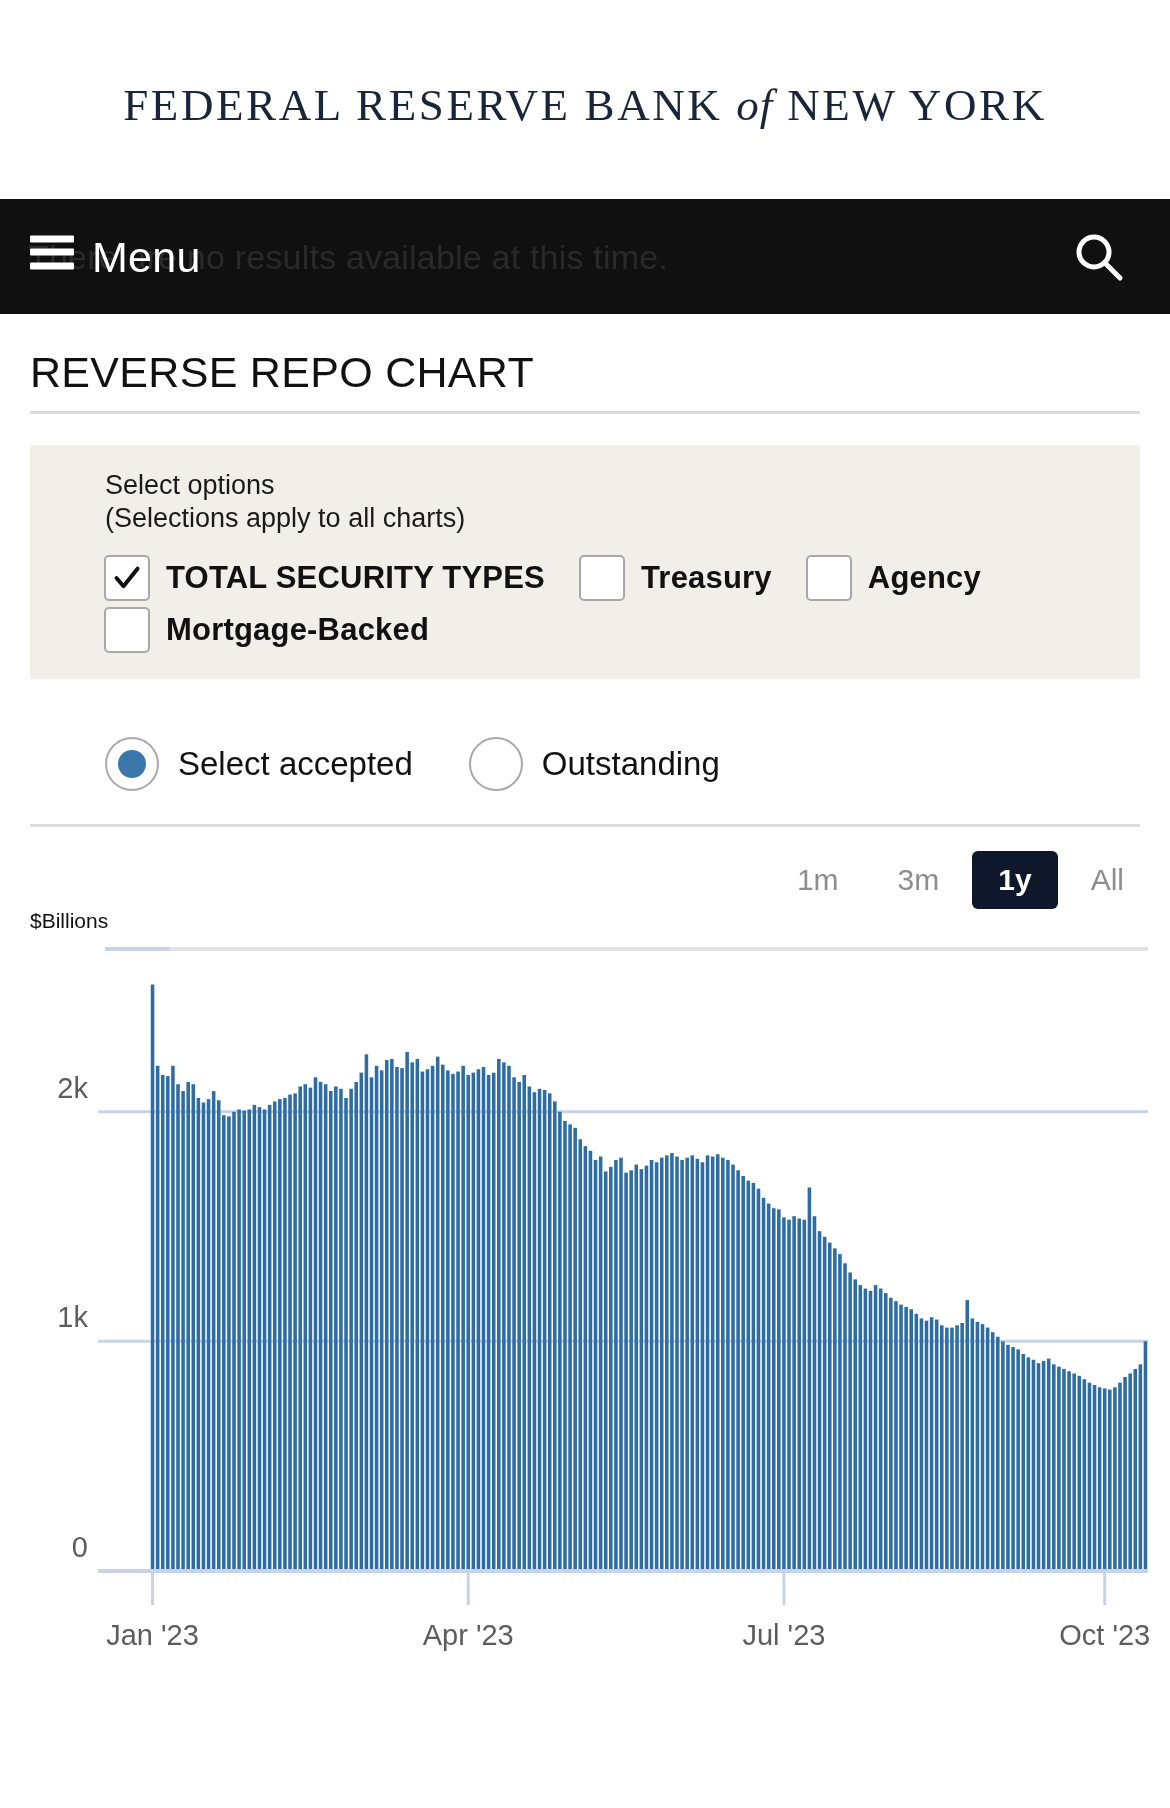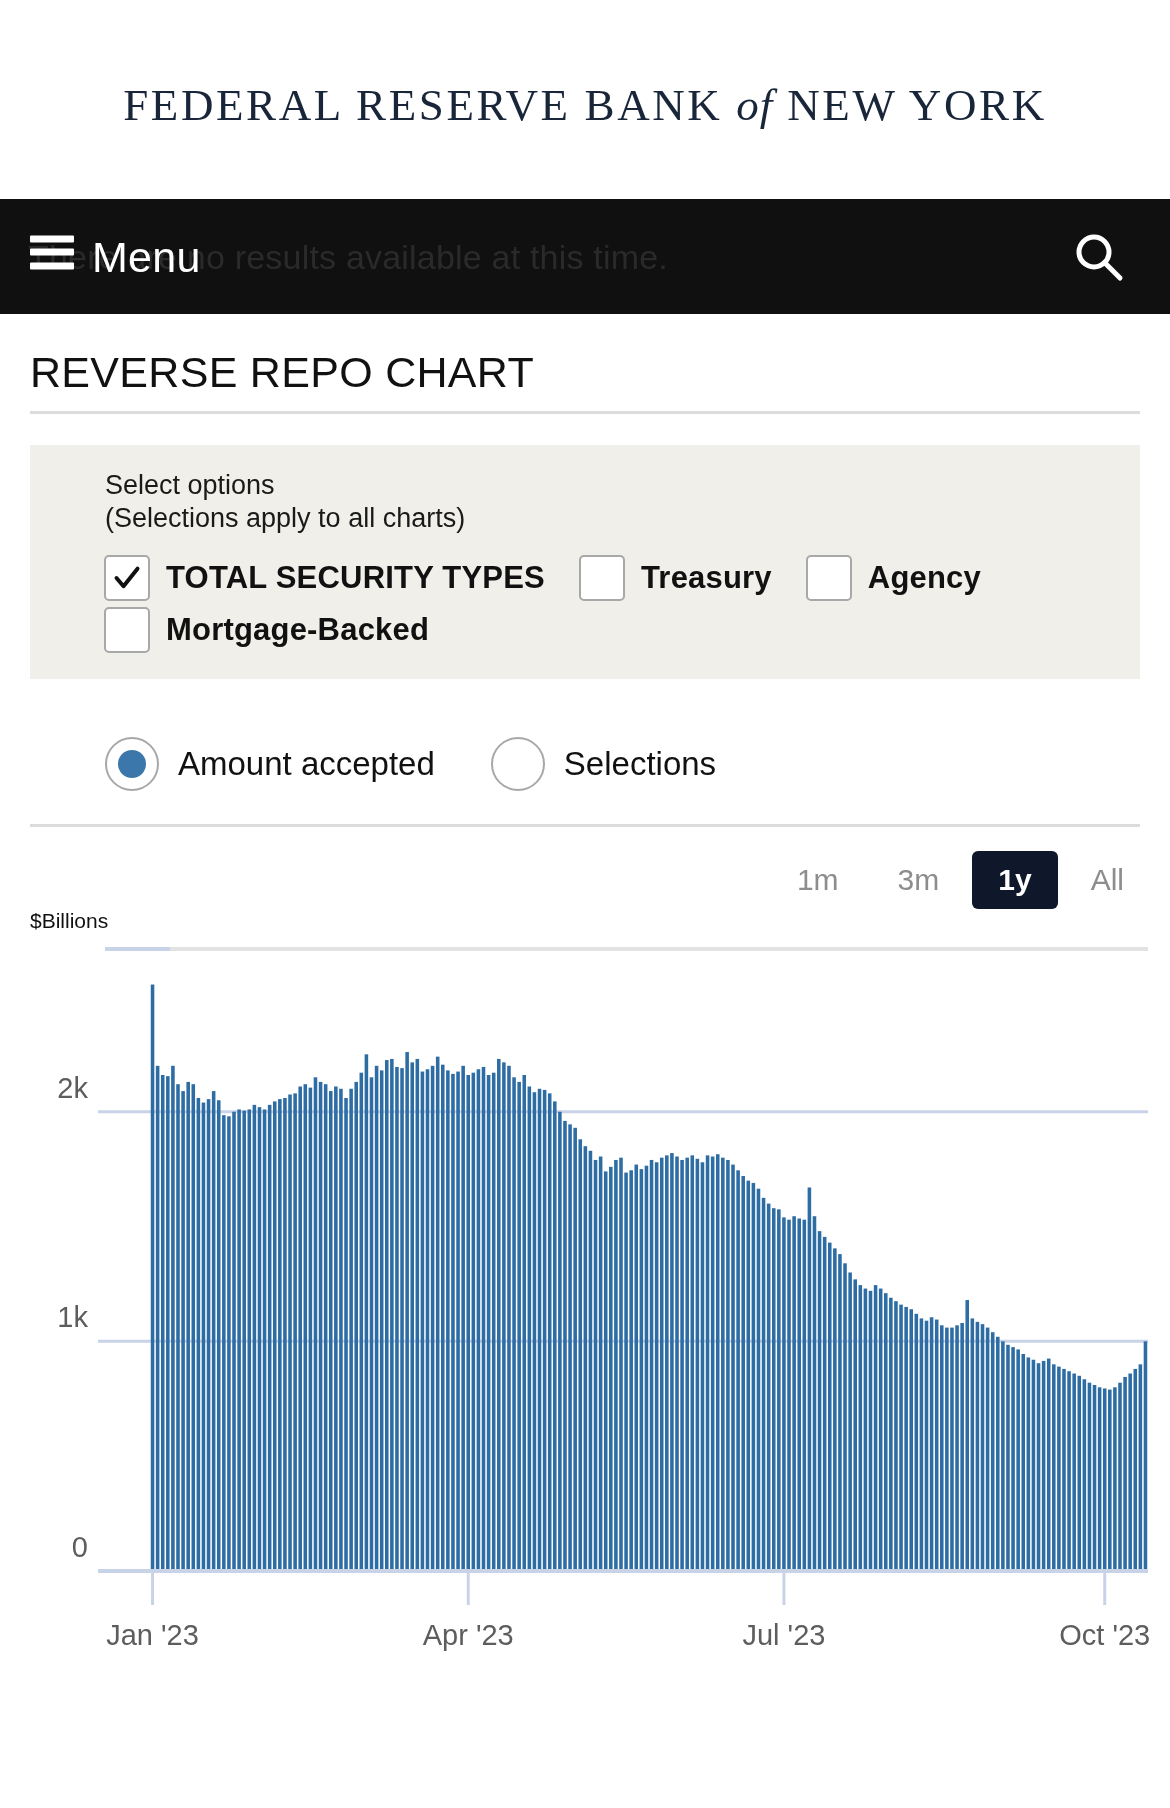--- a/index.html
+++ b/index.html
@@ -285,25 +285,25 @@
       </label>
 
     </div>
   </div>
 
   <div class="radio-row">
     <label class="radio-item">
       <span class="radio-circ">
         <span class="dot"></span>
       </span>
-      <span class="radio-label">Amount accepted</span>
+      <span class="radio-label">Select accepted</span>
     </label>
     <label class="radio-item">
       <span class="radio-circ"></span>
-      <span class="radio-label">Selections</span>
+      <span class="radio-label">Outstanding</span>
     </label>
   </div>
   <div class="radio-rule"></div>
 
   <div class="range-row">
     <div class="range-btn">1m</div>
     <div class="range-btn">3m</div>
     <div class="range-btn active">1y</div>
     <div class="range-btn">All</div>
   </div>

